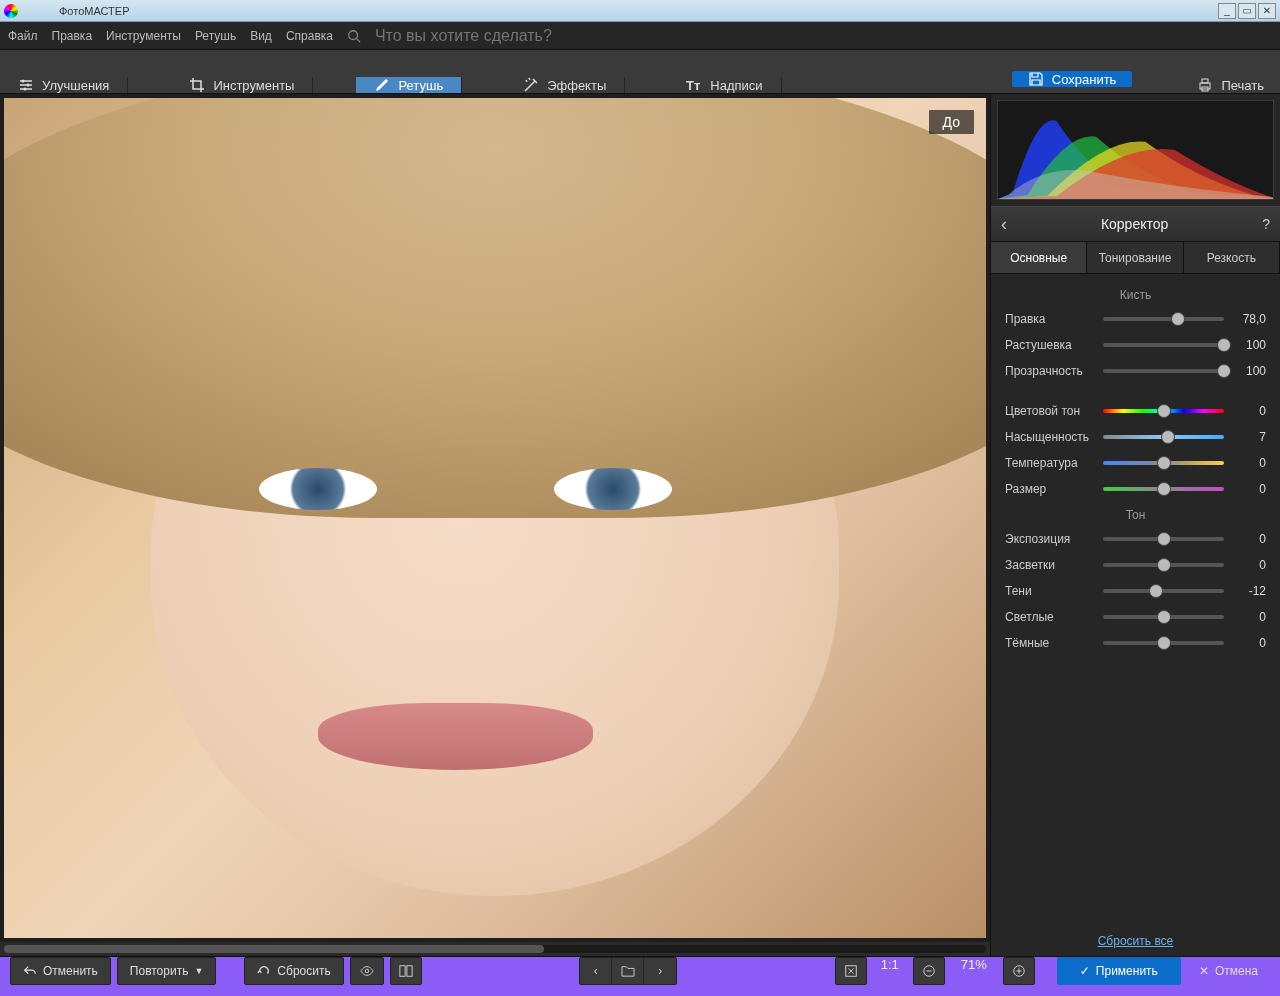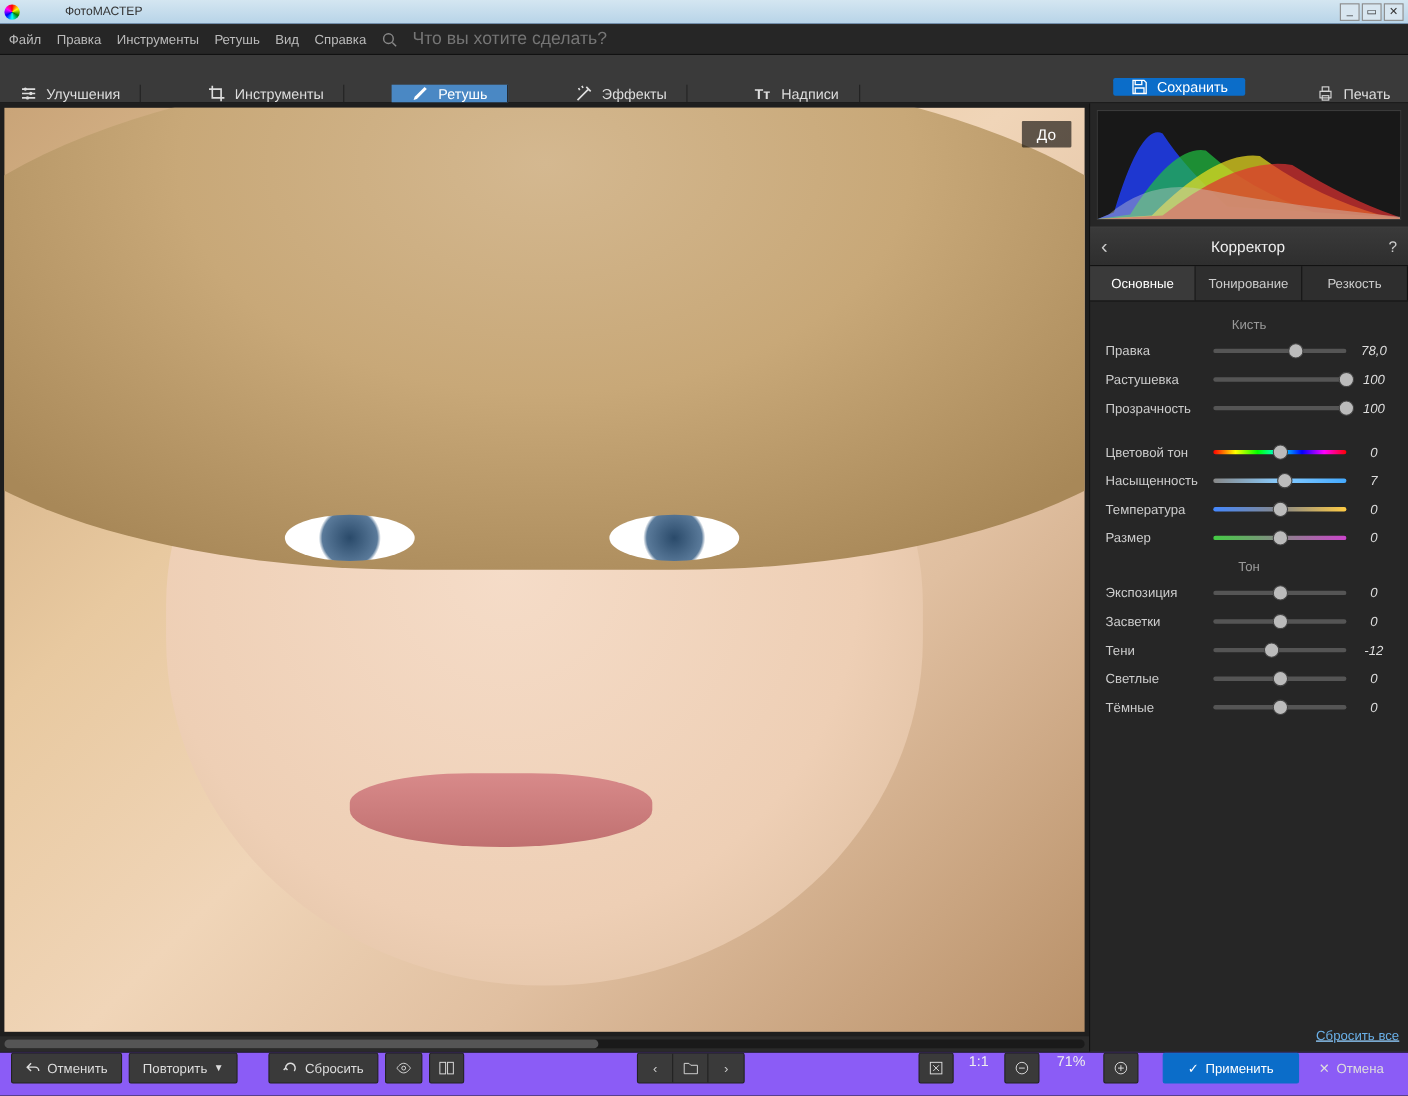--- a/index.html
+++ b/index.html
@@ -60,23 +60,23 @@
 .sliders { padding: 8px 14px; overflow: auto; flex: 1; }
 .group-title { text-align: center; color: #999; font-size: 12px; margin: 6px 0 10px; }
 .slider-row { display: flex; align-items: center; margin-bottom: 12px; gap: 8px; }
 .slider-row .label { width: 90px; color: #ccc; font-size: 12px; }
 .slider-row .track { flex: 1; height: 4px; background: #555; border-radius: 2px; position: relative; }
 .slider-row .track.hue { background: linear-gradient(90deg, #f00, #ff0, #0f0, #0ff, #00f, #f0f, #f00); }
 .slider-row .track.sat { background: linear-gradient(90deg, #888, #8cf, #4af); }
 .slider-row .track.temp { background: linear-gradient(90deg, #48f, #888, #fc4); }
 .slider-row .track.tint { background: linear-gradient(90deg, #4c4, #888, #c4c); }
 .slider-row .knob { position: absolute; top: -5px; width: 14px; height: 14px; background: #bbb; border: 1px solid #444; border-radius: 50%; transform: translateX(-50%); }
-.slider-row .value { width: 34px; text-align: center; color: #ddd; font-size: 12px; font-style: italic; }
-
-.reset-all { text-align: right; padding: 8px; text-decoration: underline; }
+.slider-row .value { width: 34px; text-align: right; color: #ddd; font-size: 12px; }
+
+.reset-all { text-align: center; padding: 8px; }
 .reset-all a { color: #6ab0e8; text-decoration: underline; cursor: pointer; font-size: 12px; }
 
 .bottombar { height: 52px; background: #8b5cf6; display: flex; align-items: flex-start; padding: 0 10px; gap: 6px; border-top: 1px solid #111; }
 .bbtn { height: 28px; padding: 0 12px; background: #3a3a3a; border: 1px solid #222; border-radius: 2px; display: flex; align-items: center; gap: 6px; color: #ddd; cursor: pointer; font-size: 12px; }
 .bbtn.iconbtn { padding: 0 8px; }
 .bbtn.primary { background: #0b6dc9; border-color: #0b6dc9; color: #fff; padding: 0 22px; }
 .bbtn.primary .check { color: #fff; }
 .bottombar .spacer { flex: 1; }
 .bottombar .nav-group { display: flex; background: #3a3a3a; border: 1px solid #222; border-radius: 2px; height: 28px; }
 .bottombar .nav-group .seg { width: 32px; display: flex; align-items: center; justify-content: center; border-right: 1px solid #222; cursor: pointer; }

